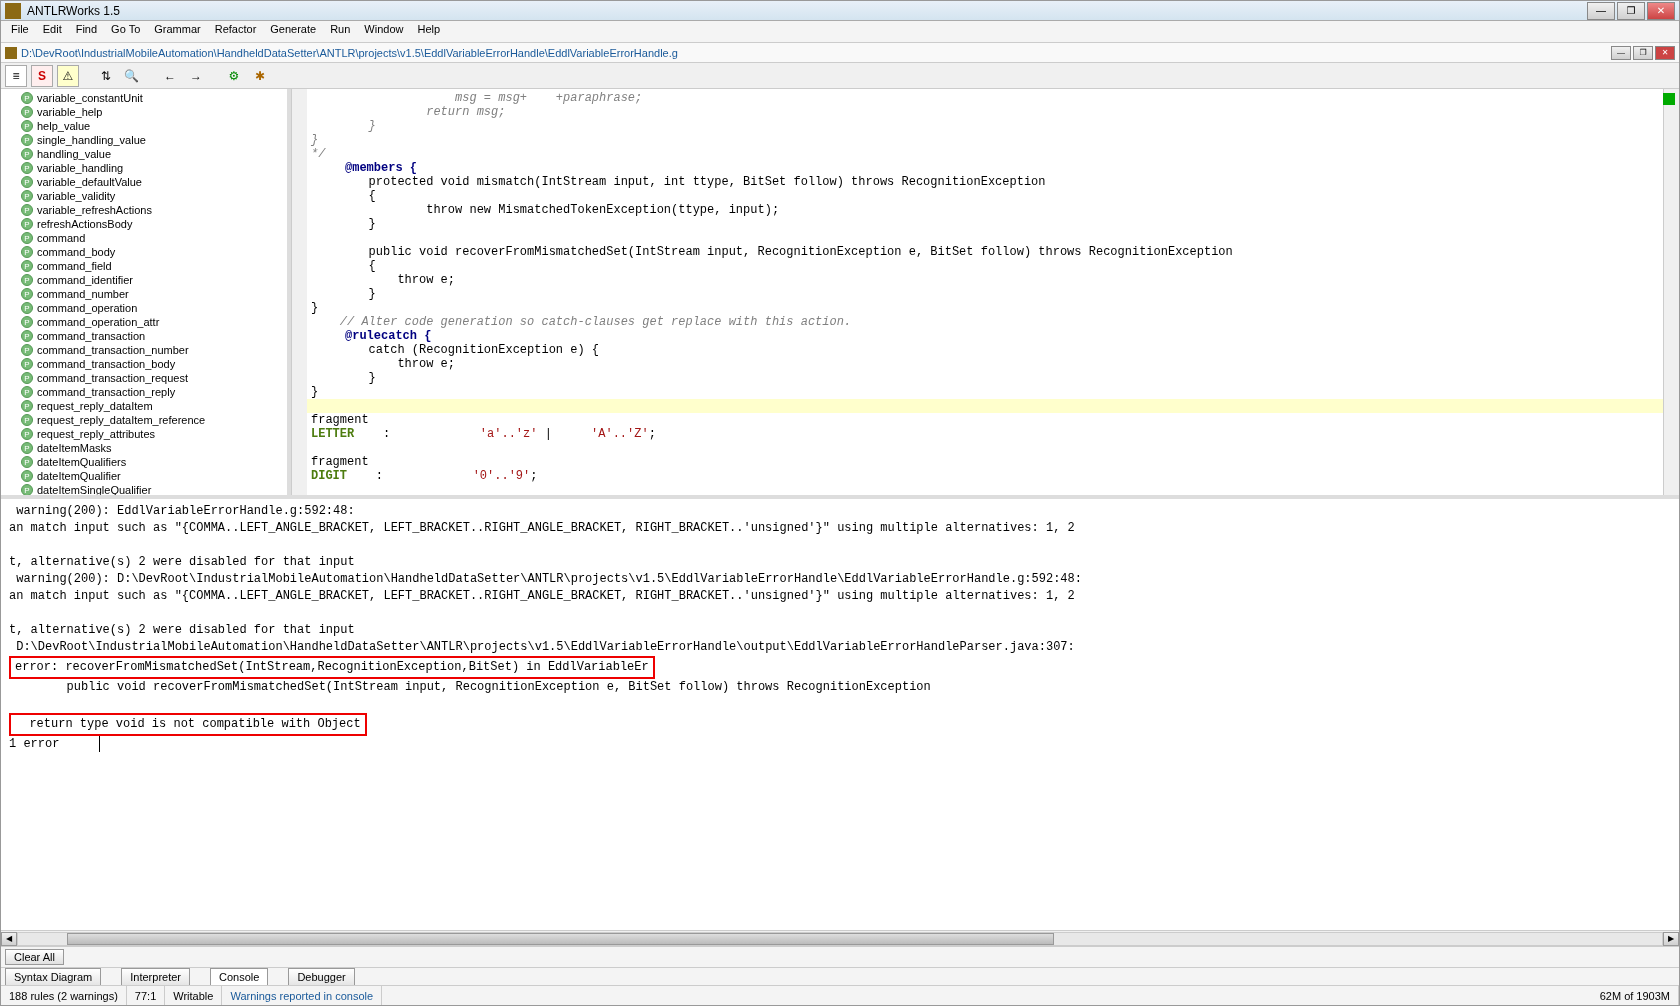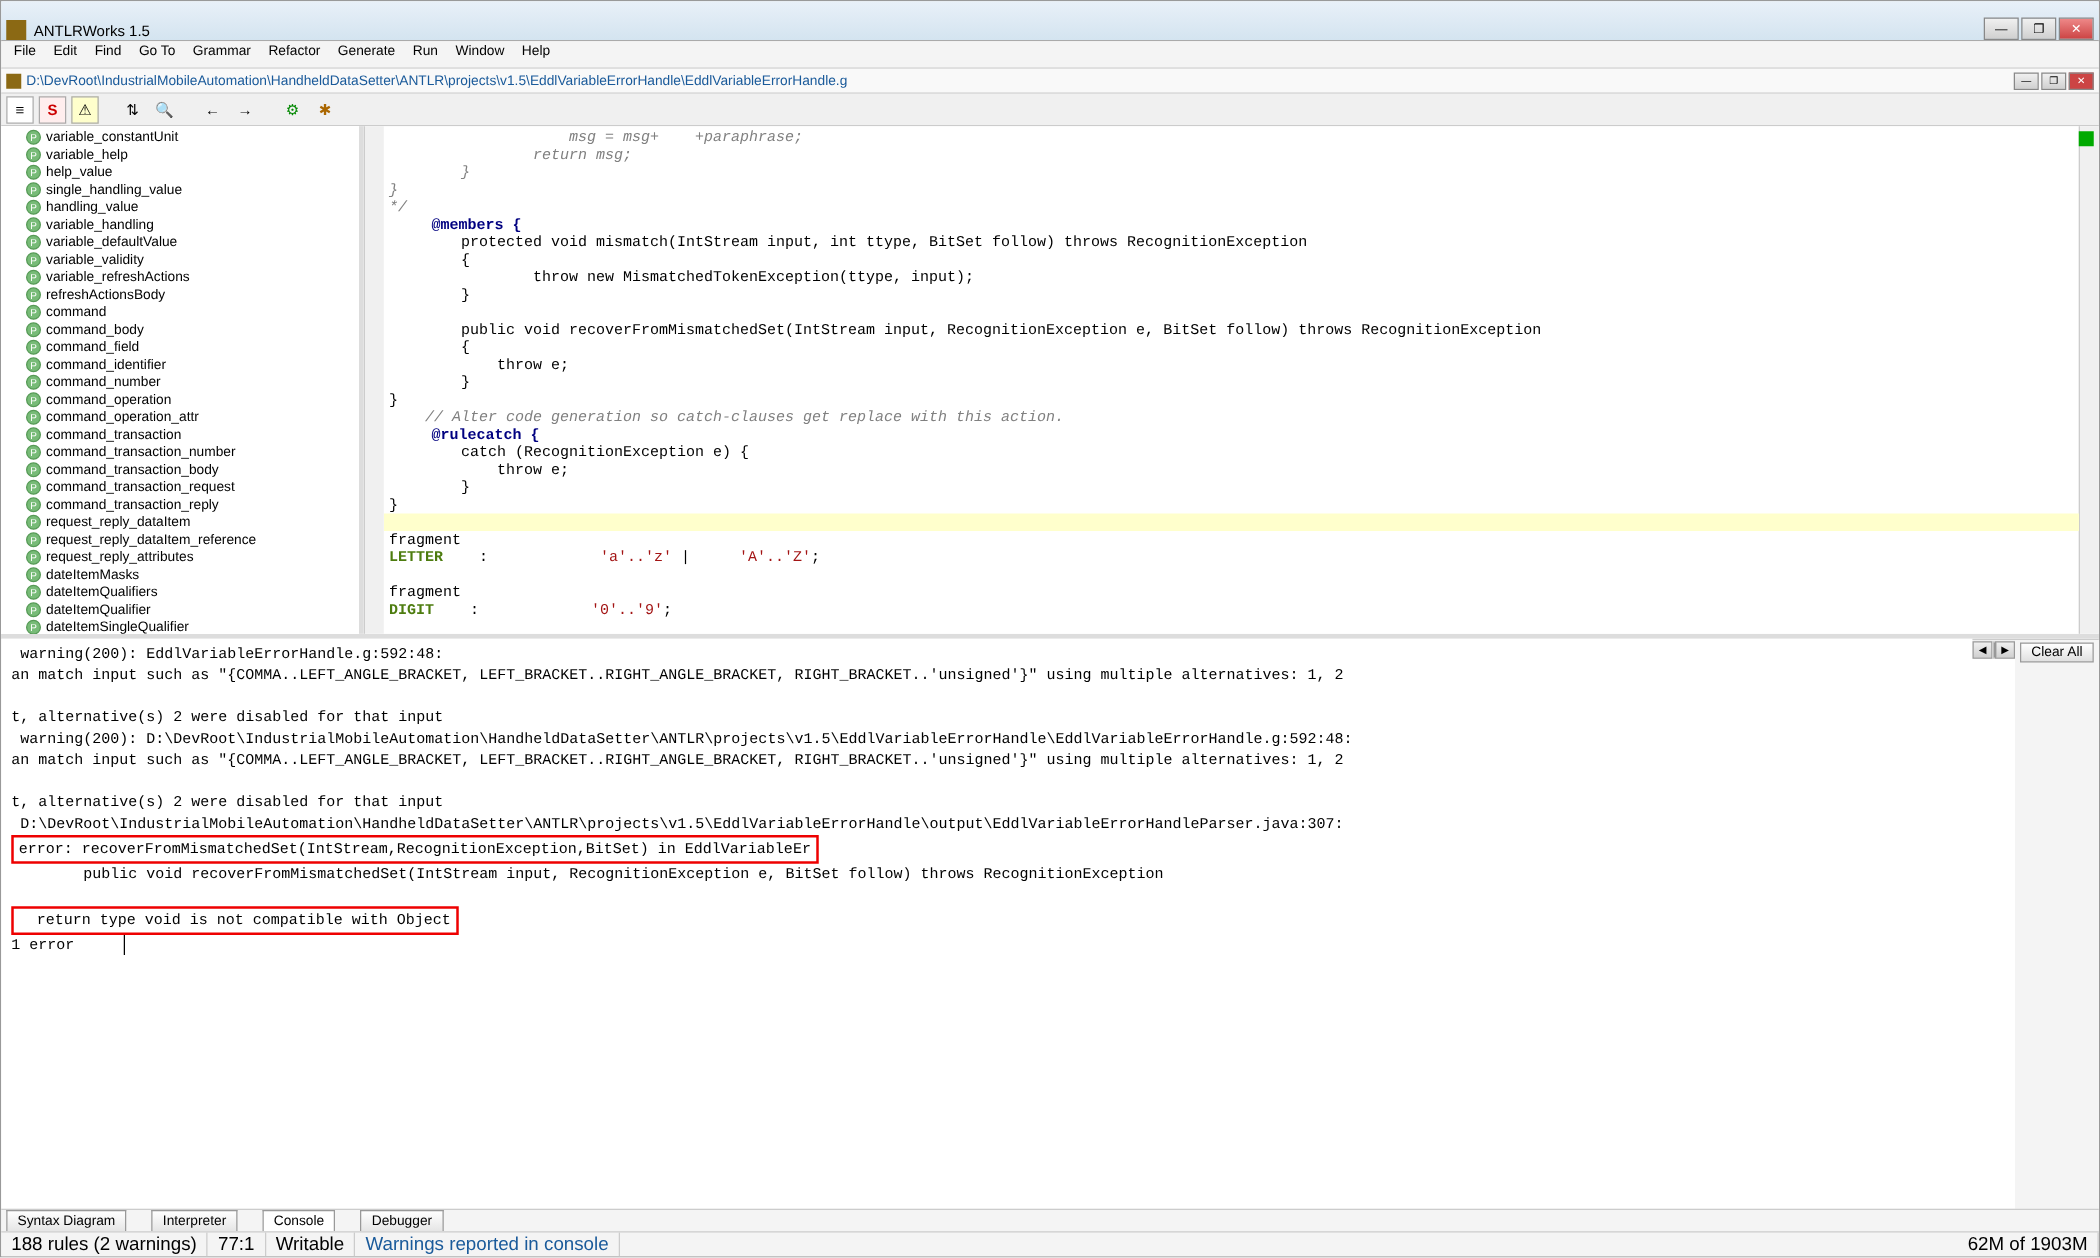--- a/index.html
+++ b/index.html
@@ -1,18 +1,18 @@
 <!DOCTYPE html>
 <html><head>
 <meta charset="utf-8">
 <style>
 * { box-sizing: border-box; margin: 0; padding: 0; }
 body { font-family: "Segoe UI", Tahoma, sans-serif; font-size: 11px; background: #f0f0f0; overflow: hidden; }
 .window { width: 1680px; height: 1006px; display: flex; flex-direction: column; background: #fff; border: 1px solid #999; }
-.titlebar { height: 32px; background: linear-gradient(#e8f0f8,#d4e4f0); display: flex; align-items: flex-end; padding: 0 4px; border-bottom: 1px solid #aaa; }
+.titlebar { height: 20px; background: linear-gradient(#e8f0f8,#d4e4f0); display: flex; align-items: center; padding: 0 4px; border-bottom: 1px solid #aaa; }
 .titlebar .icon { width: 16px; height: 16px; background: #8b6914; margin-right: 6px; }
 .titlebar .title { flex: 1; font-size: 12px; }
 .titlebar .winbtns { display: flex; gap: 2px; }
 .titlebar .winbtn { width: 28px; height: 18px; border: 1px solid #888; background: linear-gradient(#f0f0f0,#d0d0d0); display: flex; align-items: center; justify-content: center; font-size: 10px; cursor: pointer; }
 .titlebar .winbtn.close { background: linear-gradient(#e88,#c44); color: #fff; }
 .menubar { height: 22px; background: #f4f4f4; display: flex; align-items: flex-start; padding: 0 4px; border-bottom: 1px solid #ccc; gap: 2px; }
 .menubar .menu-item { padding: 2px 6px; cursor: pointer; }
 .pathbar { height: 20px; background: #f9f9f9; display: flex; align-items: center; padding: 0 4px; border-bottom: 1px solid #ccc; }
 .pathbar .icon { width: 12px; height: 12px; background: #8b6914; margin-right: 4px; }
 .pathbar .path { flex: 1; color: #1a5a9a; font-size: 11px; }
@@ -31,30 +31,30 @@
 .tree-item { display: flex; align-items: center; padding: 1px 4px 1px 20px; cursor: pointer; white-space: nowrap; }
 .tree-item .bullet { width: 12px; height: 12px; border-radius: 50%; background: #7b7; border: 1px solid #595; margin-right: 4px; display: flex; align-items: center; justify-content: center; font-size: 8px; color: #fff; }
 .editor-wrap { flex: 1; display: flex; background: #fff; position: relative; }
 .editor { flex: 1; padding: 2px 4px; font-family: "Courier New", monospace; font-size: 12px; line-height: 14px; white-space: pre; overflow: auto; position: relative; }
 .editor .kw { color: #000080; font-weight: bold; padding-left: 34px; }
 .editor .comment { color: #808080; font-style: italic; }
 .editor .str { color: #a31515; margin-left: 32px; }
 .editor .hl-line { background: #ffffcc; display: block; margin: 0 -4px; padding: 0 4px; }
 .editor .rule { color: #4d7c0f; font-weight: bold; }
 .status-dot { position: absolute; right: 4px; top: 4px; width: 12px; height: 12px; background: #0a0; }
-.console-area { flex: 1; display: flex; flex-direction: row; background: #fff; min-height: 0; }
+.console-area { flex: 1; display: flex; flex-direction: column; background: #fff; min-height: 0; }
 .console-text { flex: 1; padding: 4px 8px; font-family: "Courier New", monospace; font-size: 12px; line-height: 17px; white-space: pre-wrap; overflow: auto; position: relative; }
 .redbox { border: 2px solid #e00; padding: 1px 4px; display: inline-block; }
 .text-cursor { display: inline-block; width: 1px; height: 16px; background: #000; vertical-align: middle; margin-left: 40px; }
 .console-btns { padding: 2px 4px; border-top: 1px solid #ccc; background: #f4f4f4; }
 .console-btns button { font-size: 11px; padding: 1px 8px; border: 1px solid #999; background: linear-gradient(#fff,#e0e0e0); cursor: pointer; }
 .tabs-row { display: flex; padding: 0 4px; background: #f4f4f4; border-top: 1px solid #ccc; }
 .tab { padding: 2px 8px; border: 1px solid #999; border-bottom: none; background: linear-gradient(#fff,#e5e5e5); margin-right: 20px; cursor: pointer; font-size: 11px; }
 .tab.active { background: #fff; }
-.statusbar { height: 20px; background: #f4f4f4; border-top: 1px solid #ccc; display: flex; align-items: flex-start; font-size: 15px; }
+.statusbar { height: 20px; background: #f4f4f4; border-top: 1px solid #ccc; display: flex; align-items: flex-start; font-size: 11px; }
 .statusbar .cell { padding: 0 8px; border-right: 1px solid #ccc; height: 100%; display: flex; align-items: center; }
 .statusbar .warn-link { color: #1a5a9a; cursor: pointer; }
 .statusbar .spacer { flex: 1; }
 .hscroll { height: 16px; background: #f0f0f0; border-top: 1px solid #ccc; display: flex; align-items: center; }
 .hscroll .track { flex: 1; height: 14px; background: #e8e8e8; border: 1px solid #ccc; position: relative; }
 .hscroll .thumb { position: absolute; left: 3%; width: 60%; height: 100%; background: linear-gradient(#ddd,#bbb); border: 1px solid #999; }
 .hscroll .arrow { width: 16px; height: 14px; border: 1px solid #999; background: linear-gradient(#f0f0f0,#d0d0d0); display: flex; align-items: center; justify-content: center; font-size: 8px; cursor: pointer; }
 .vscroll { width: 16px; background: #f0f0f0; border-left: 1px solid #ccc; }
 </style>
 </head>

